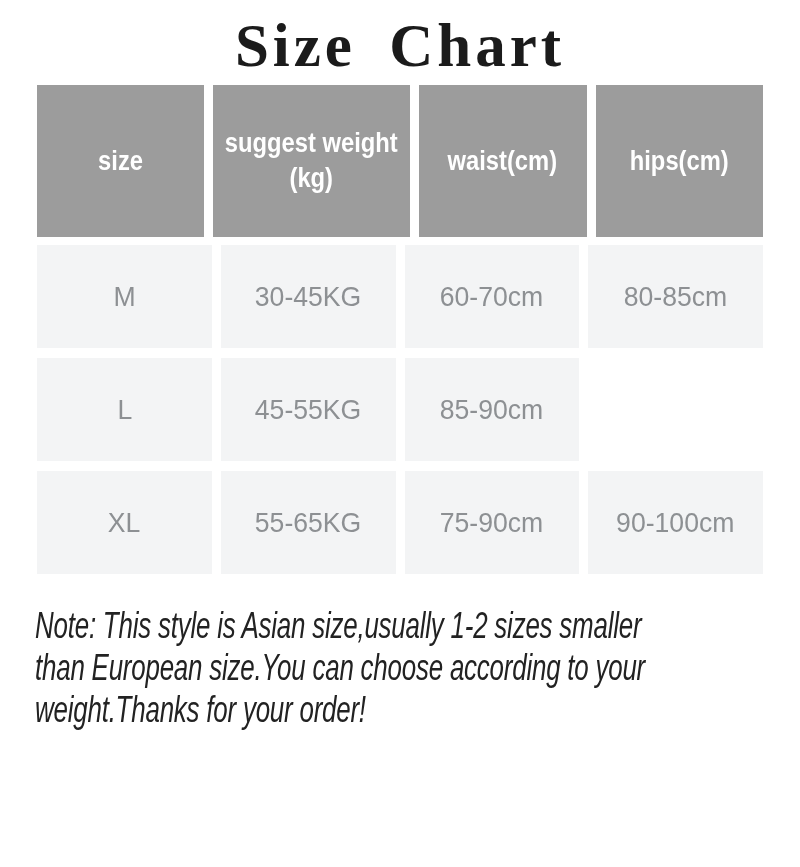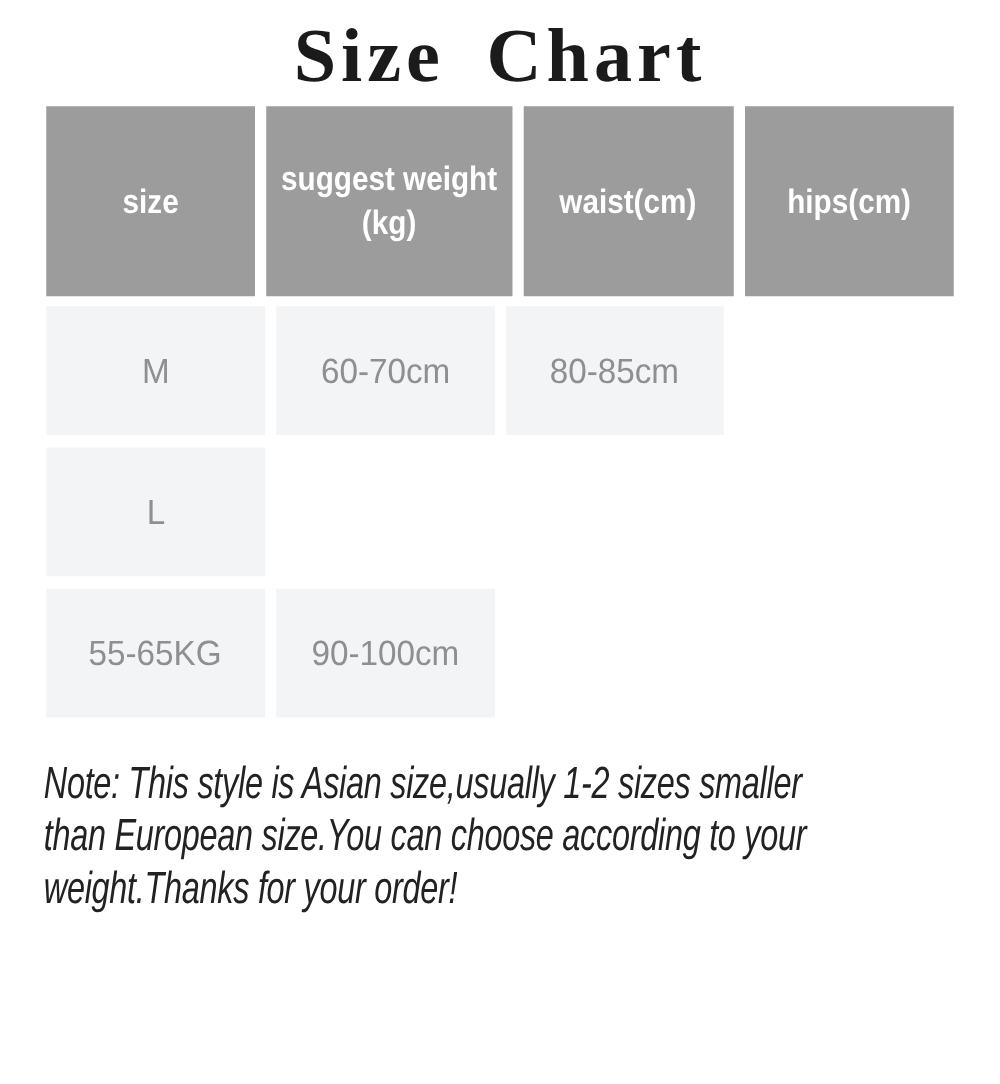--- a/index.html
+++ b/index.html
@@ -100,36 +100,51 @@
       <div class="cell th">
         <span class="txt">hips(cm)</span>
       </div>
     </div>
 
     <div class="row data">
       <div class="cell td">
         <span class="txt">M</span>
       </div>
       <div class="cell td">
+        <span class="txt">30-45KG</span>
+      </div>
+      <div class="cell td">
         <span class="txt">60-70cm</span>
       </div>
       <div class="cell td">
         <span class="txt">80-85cm</span>
       </div>
     </div>
 
     <div class="row data">
       <div class="cell td">
         <span class="txt">L</span>
       </div>
+      <div class="cell td">
+        <span class="txt">45-55KG</span>
+      </div>
+      <div class="cell td">
+        <span class="txt">85-90cm</span>
+      </div>
     </div>
 
     <div class="row data">
       <div class="cell td">
+        <span class="txt">XL</span>
+      </div>
+      <div class="cell td">
         <span class="txt">55-65KG</span>
+      </div>
+      <div class="cell td">
+        <span class="txt">75-90cm</span>
       </div>
       <div class="cell td">
         <span class="txt">90-100cm</span>
       </div>
     </div>
 
 
   </div>
 
   <p class="note">

